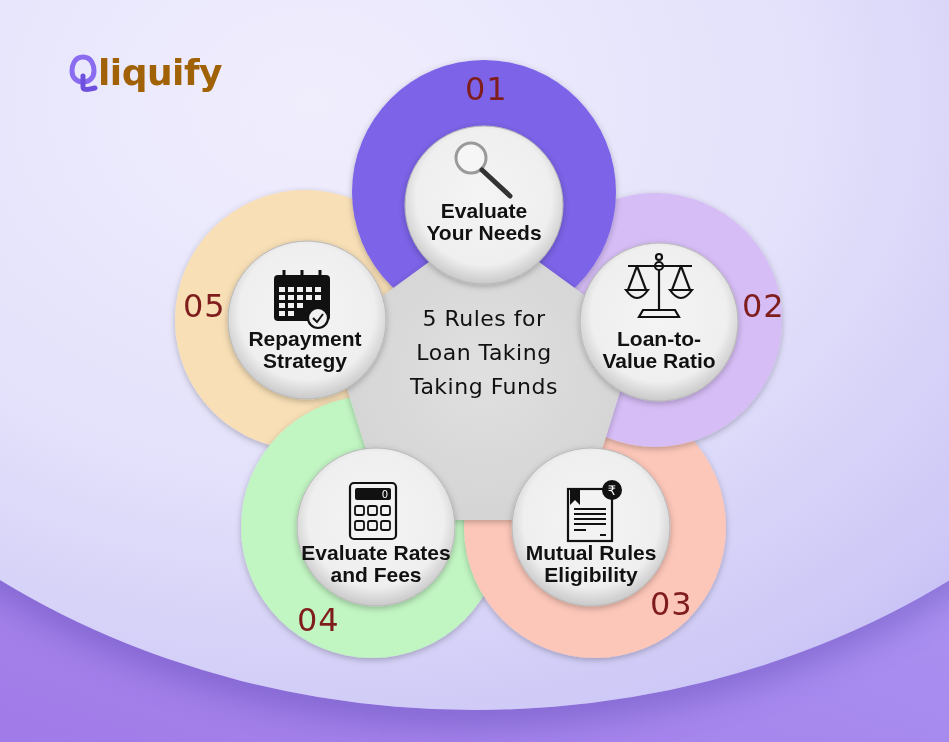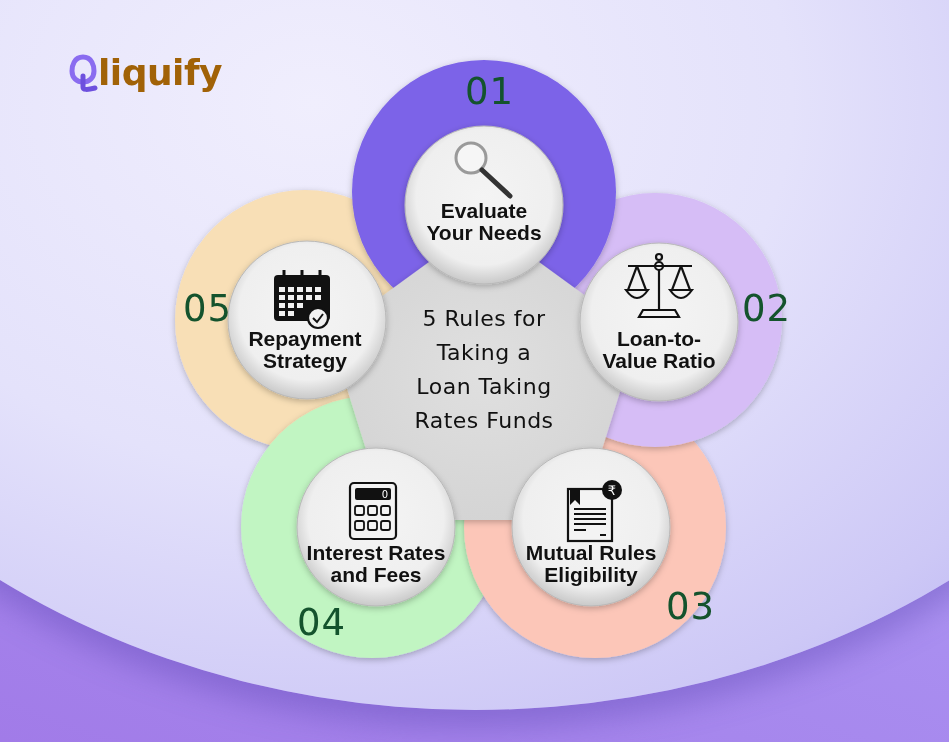--- a/index.html
+++ b/index.html
@@ -5,21 +5,21 @@
   html,body{margin:0;padding:0;}
   body{width:949px;height:742px;overflow:hidden;position:relative;
     font-family:"Liberation Sans",sans-serif;
     background:linear-gradient(200deg,#c9c3f8 0%,#a98ef0 60%,#a17be8 100%);}
   .bg-ellipse{position:absolute;left:-330px;top:-640px;width:1610px;height:1350px;border-radius:50%;
     background:radial-gradient(ellipse at 40% 55%,#f0eefd 0%,#e4e2fb 35%,#cdc8f6 62%,#b5aef2 80%,#9487df 100%);
     box-shadow:0 18px 30px rgba(80,60,170,.35);}
   .logo{position:absolute;left:68px;top:52px;display:flex;align-items:center;color:#a16207;}
   .logo-text{font-size:36px;font-weight:bold;letter-spacing:-0.5px;font-family:"DejaVu Sans",sans-serif;}
   svg.diagram{position:absolute;left:0;top:0;}
-  .num{position:absolute;font-size:37px;color:#14532d;font-family:"DejaVu Sans",sans-serif;letter-spacing:1px;}
+  .num{position:absolute;font-size:32px;color:#7f1d1d;font-family:"DejaVu Sans",sans-serif;letter-spacing:1px;}
   .label{position:absolute;width:150px;text-align:center;font-weight:bold;font-size:21px;line-height:22px;color:#111;}
   .title{position:absolute;left:354px;top:302px;width:260px;text-align:center;font-family:"DejaVu Sans",sans-serif;
     font-size:22px;line-height:34px;color:#111;font-weight:500;letter-spacing:0.5px;}
 </style>
 </head>
 <body>
 
 <div class="bg-ellipse"></div>
 
 <div class="logo">
@@ -126,43 +126,42 @@
       <rect x="279" y="311" width="6" height="5"></rect>
         <rect x="288" y="311" width="6" height="5"></rect>
     </g>
     <circle cx="318" cy="318" r="10" fill="#f1f1f1" stroke="#111" stroke-width="2.2"></circle>
     <polyline points="313,318 317,322 323,314" fill="none" stroke="#111" stroke-width="2"></polyline>
   </g>
 </svg>
 
 <div class="num" style="left:465px;top:70px;">01</div>
 <div class="num" style="left:742px;top:287px;">02</div>
-<div class="num" style="left:666px;top:585px;">03</div>
+<div class="num" style="left:650px;top:585px;">03</div>
 <div class="num" style="left:297px;top:601px;">04</div>
 <div class="num" style="left:183px;top:287px;">05</div>
 
 <div class="label" style="left:409px;top:200px;">
   <div>Evaluate</div>
     <div>Your Needs</div>
 </div>
 <div class="label" style="left:584px;top:328px;">
   <div>Loan-to-</div>
     <div>Value Ratio</div>
 </div>
 <div class="label" style="left:516px;top:542px;">
   <div>Mutual Rules</div>
     <div>Eligibility</div>
 </div>
 <div class="label" style="left:301px;top:542px;">
-  <div>Interest Rates</div>
+  <div>Evaluate Rates</div>
     <div>and Fees</div>
 </div>
 <div class="label" style="left:230px;top:328px;">
   <div>Repayment</div>
     <div>Strategy</div>
 </div>
 
 <div class="title">
   <div>5 Rules for</div>
-  <div>Taking a</div>
   <div>Loan Taking</div>
-  <div>Rates Funds</div>
+  <div>Taking Funds</div>
 </div>
 
 </body></html>

